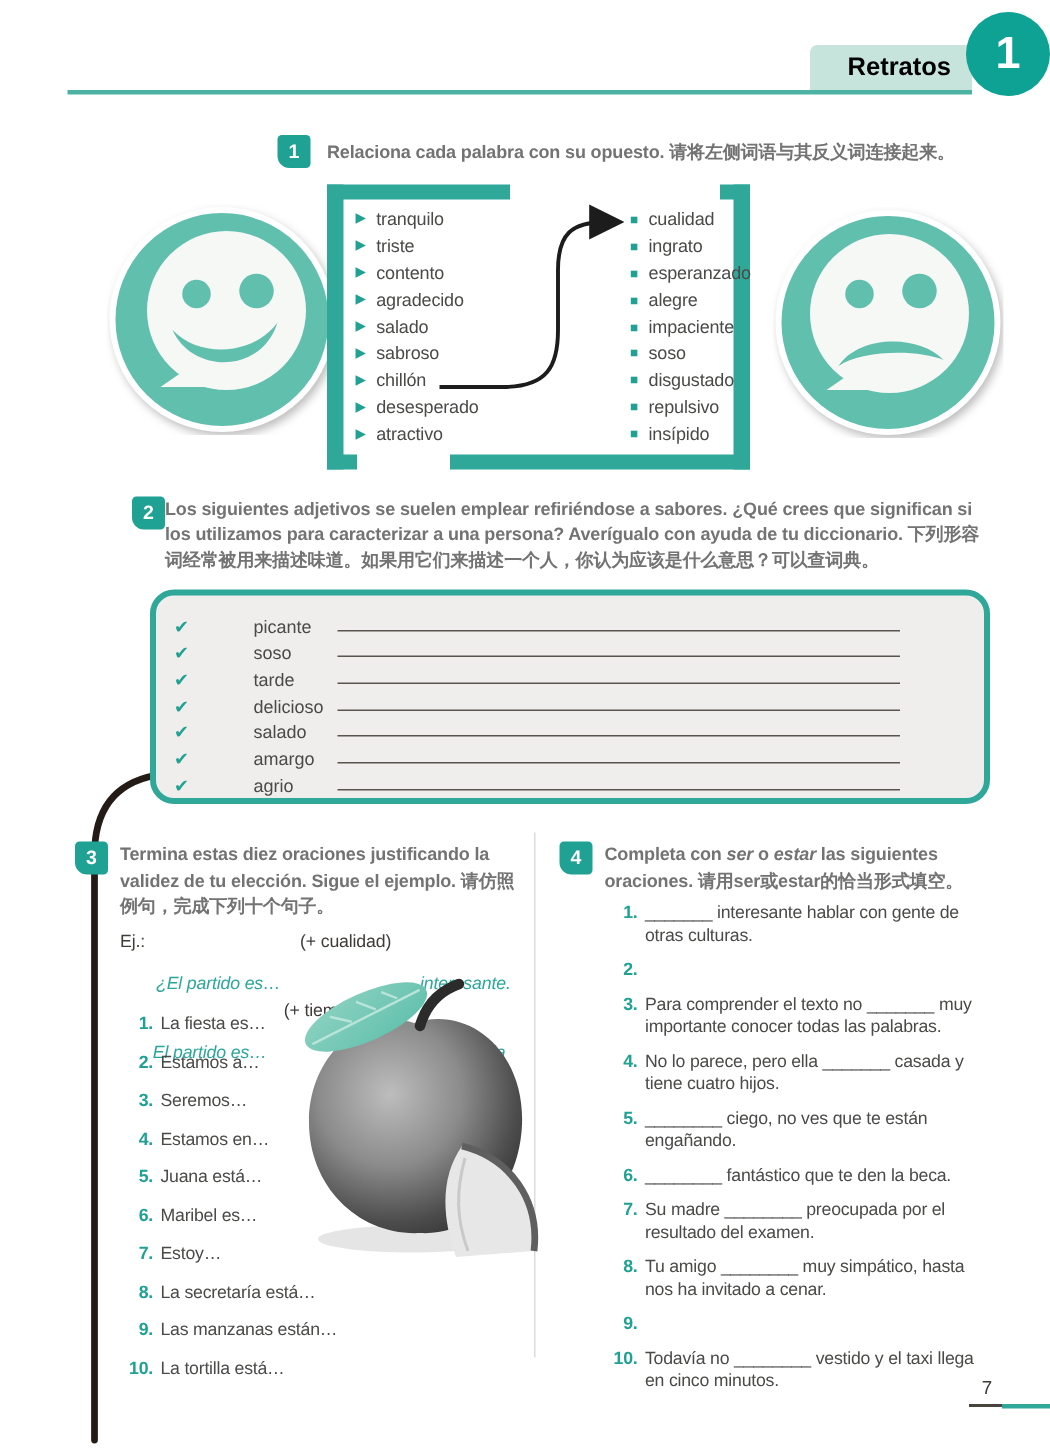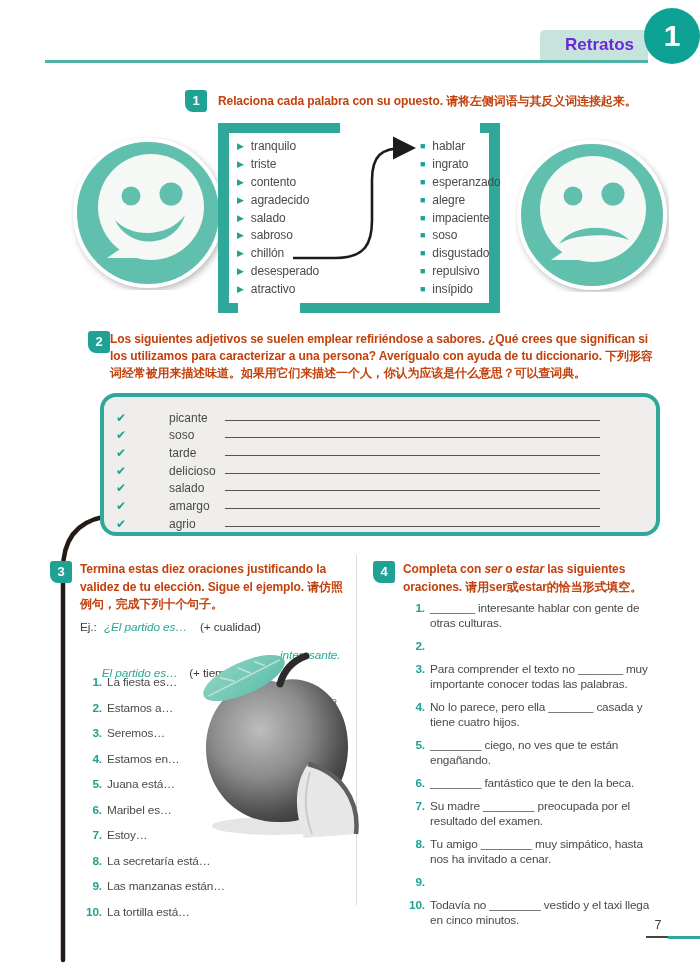--- a/index.html
+++ b/index.html
@@ -3,48 +3,48 @@
 <meta charset="utf-8">
 <style>
   html,body{margin:0;padding:0;background:#fff;}
   #page{position:relative;width:700px;height:967px;background:#ffffff;overflow:hidden;
         font-family:"Liberation Sans","DejaVu Sans",sans-serif;color:#3f3b37;}
   .abs{position:absolute;}
 
   
   .chapter-tab{left:540px;top:30px;width:108px;height:30px;background:#c6e3dc;
                border-radius:5px 5px 0 0;text-align:right;line-height:30px;
-               font-weight:bold;font-size:17px;color:#6d28d9;padding-right:14px;box-sizing:border-box;}
+               font-weight:bold;font-size:17px;color:#000000;padding-right:14px;box-sizing:border-box;}
   .chapter-circle{left:644px;top:8px;width:56px;height:56px;border-radius:50%;background:#0da294;
                   color:#fff;font-weight:bold;font-size:30px;text-align:center;line-height:56px;}
   .header-line{left:45px;top:60px;width:603px;height:3px;background:#4db1a3;}
 
   
   .badge{width:22px;height:22px;background:#1fa193;color:#fff;font-weight:bold;font-size:13px;
          line-height:22px;text-align:center;border-radius:3px 3px 3px 8px;}
-  .instr{font-weight:bold;font-size:12px;line-height:17px;color:#c2410c;letter-spacing:-0.1px;}
+  .instr{font-weight:bold;font-size:12px;line-height:17px;color:#737373;letter-spacing:-0.1px;}
 
   
   .wordlist{list-style:none;margin:0;padding:0;font-size:12px;color:#4a4a48;letter-spacing:-0.1px;}
   .wordlist li{height:17.9px;display:flex;align-items:center;}
   .tri{color:#1fa193;font-size:9px;margin-right:7px;}
   .sq{color:#1fa193;font-size:9px;margin-right:7px;}
 
   
   .adjbox{left:100px;top:393px;width:560px;height:143px;background:#efeeec;border:4px solid #2fa89a;
           border-radius:16px;box-sizing:border-box;padding:10px 0 0 12px;}
   .adjrow{display:flex;align-items:flex-end;height:17.7px;}
   .check{color:#1fa193;font-weight:bold;font-size:12px;width:17px;flex-shrink:0;line-height:14px;}
   .adjword{width:56px;font-size:12px;color:#4a4a48;flex-shrink:0;line-height:14px;margin-left:36px;}
   .adjline{flex:1;border-bottom:1.4px solid #5a544e;margin:0 56px 4px 0;}
 
   
   .ex-row{display:flex;font-size:11.8px;line-height:17.5px;letter-spacing:-0.1px;}
   .ex-label{width:24px;color:#3f3b37;}
-  .ex-stem{width:96px;font-style:italic;color:#2aa79a;}
+  .ex-stem{width:96px;font-style:italic;color:#2aa79a;margin-top:28px;}
   .ex-hint{width:80px;color:#3f3b37;}
   .ex-answer{font-style:italic;color:#2aa79a;margin-top:28px;}
   .numlist{list-style:none;margin:0;padding:0;font-size:11.8px;letter-spacing:-0.15px;color:#4a4a48;}
   .numlist li{display:flex;}
   .num{color:#1fa193;font-weight:bold;min-width:22px;text-align:right;margin-right:5px;flex-shrink:0;}
   #ex3-items li{line-height:12px;margin-bottom:13.5px;}
   #ex4-items li{line-height:15px;margin-bottom:8px;}
   .divider{left:356px;top:555px;width:1px;height:350px;background:#dcdcda;}
 
   
@@ -142,21 +142,21 @@
       </li>
       <li>
         <span class="tri">▶</span>
         <span>atractivo</span>
       </li>
     </ul>
   <ul class="abs wordlist" style="left:420px;top:137px;">
 
   <li>
         <span class="sq">■</span>
-        <span>hablar</span>
+        <span>cualidad</span>
       </li>
       <li>
         <span class="sq">■</span>
         <span>ingrato</span>
       </li>
       <li>
         <span class="sq">■</span>
         <span>esperanzado</span>
       </li>
       <li>

